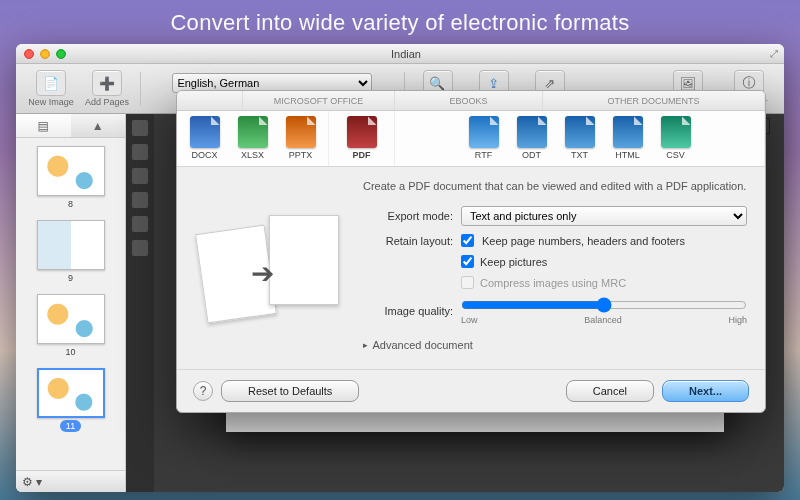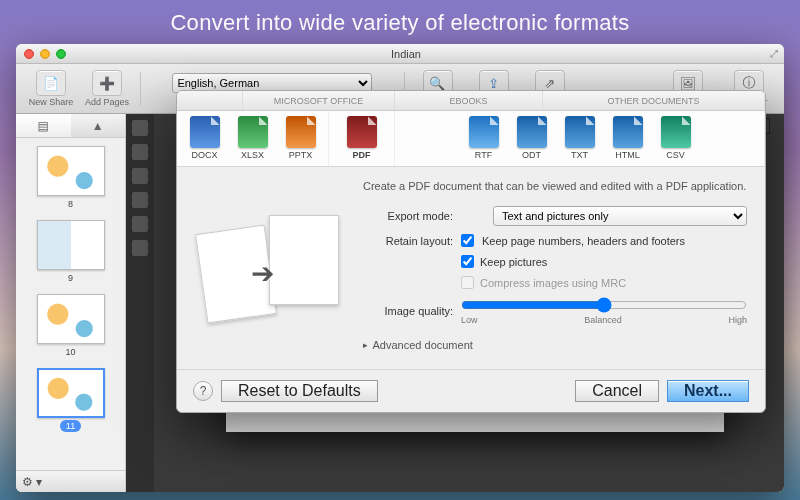--- a/index.html
+++ b/index.html
@@ -78,34 +78,34 @@
   .dlg-body{ display:flex; padding:12px 18px 8px; gap:18px;}
   .preview{ width:150px; height:160px; position:relative;}
   .preview .sheet{ position:absolute; background:#fff; border:1px solid #ccc; box-shadow:0 2px 4px rgba(0,0,0,.2);}
   .preview .s1{ width:70px; height:90px; left:6px; top:50px; transform:rotate(-8deg);}
   .preview .s2{ width:70px; height:90px; left:74px; top:36px;}
   .preview .arrow{ position:absolute; left:56px; top:78px; font-size:28px; color:#555; text-shadow:0 1px 0 #fff;}
   .options{ flex:1; display:flex; flex-direction:column; gap:8px;}
   .desc{ color:#555; line-height:1.4; margin-bottom:4px;}
   .row{ display:flex; align-items:center; gap:8px;}
   .row label.k{ width:90px; text-align:right; color:#333;}
-  select.mode{ flex:1; height:20px; border:1px solid #aaa; border-radius:3px; background:linear-gradient(#fff,#ececec); font-size:11px; padding:0 4px;margin-left:32px;}
+  select.mode{ flex:1; height:20px; border:1px solid #aaa; border-radius:3px; background:linear-gradient(#fff,#ececec); font-size:11px; padding:0 4px;}
   .cbrow{ display:flex; align-items:center; gap:6px; margin-left:98px;}
   .cbrow input{ width:13px; height:13px;}
   .cbrow.disabled{ color:#999;}
   .quality{ display:flex; align-items:center; gap:8px; margin-left:0;}
   .slider-wrap{ flex:1; display:flex; flex-direction:column;}
   .slider{ width:100%; }
   .slabels{ display:flex; justify-content:space-between; font-size:9px; color:#777; margin-top:2px;gap:30px;}
   .advrow{ display:flex; align-items:center; gap:5px; color:#555; margin-top:6px;}
   .advrow .tri{ font-size:9px;}
   .dlg-sep{ height:1px; background:#d7d7d7; margin-top:10px;}
   .dlg-foot{ display:flex; align-items:center; padding:10px 16px; gap:8px;}
   .help{ width:20px; height:20px; border-radius:50%; border:1px solid #aaa; background:linear-gradient(#fff,#e2e2e2); font-size:12px; color:#555; display:flex; align-items:center; justify-content:center;}
-  button.btn{ height:22px; padding:0 16px; border:1px solid #9a9a9a; border-radius:0; background:linear-gradient(#fdfdfd,#e2e2e2); font-size:16px; color:#222; box-shadow:0 1px 0 #fff inset;}
+  button.btn{ height:22px; padding:0 26px; border:1px solid #9a9a9a; border-radius:8px; background:linear-gradient(#fdfdfd,#e2e2e2); font-size:11px; color:#222; box-shadow:0 1px 0 #fff inset;}
   button.primary{ background:linear-gradient(#bfe3ff,#6cb7f5); border-color:#4d8fd6; color:#10335a; font-weight:600;}
   .foot-spacer{ flex:1;}
 
   
   .art{ width:100%; height:100%; background:
     radial-gradient(circle at 30% 40%, #f9c56b 0 10px, transparent 11px),
     radial-gradient(circle at 70% 70%, #76c1e1 0 8px, transparent 9px),
     linear-gradient(#fff,#fff);}
   .art2{ width:100%; height:100%; background:
     linear-gradient(90deg,#d9eaf5 0 50%,#fff 50%) ,
@@ -123,21 +123,21 @@
       <div class="tr-min"></div>
       <div class="tr-max"></div>
     </div>
     <div class="title">Indian</div>
     <div class="fsbtn">⤢</div>
   </div>
 
   <div class="toolbar">
     <div class="tb-item">
       <div class="tb-icon">📄</div>
-      <div class="tb-label">New Share</div>
+      <div class="tb-label">New Image</div>
     </div>
     <div class="tb-item">
       <div class="tb-icon">➕</div>
       <div class="tb-label">Add Pages</div>
     </div>
     <div class="tb-sep"></div>
     <div class="tb-lang">
       <select>
         <option>English, German</option>
       </select>

